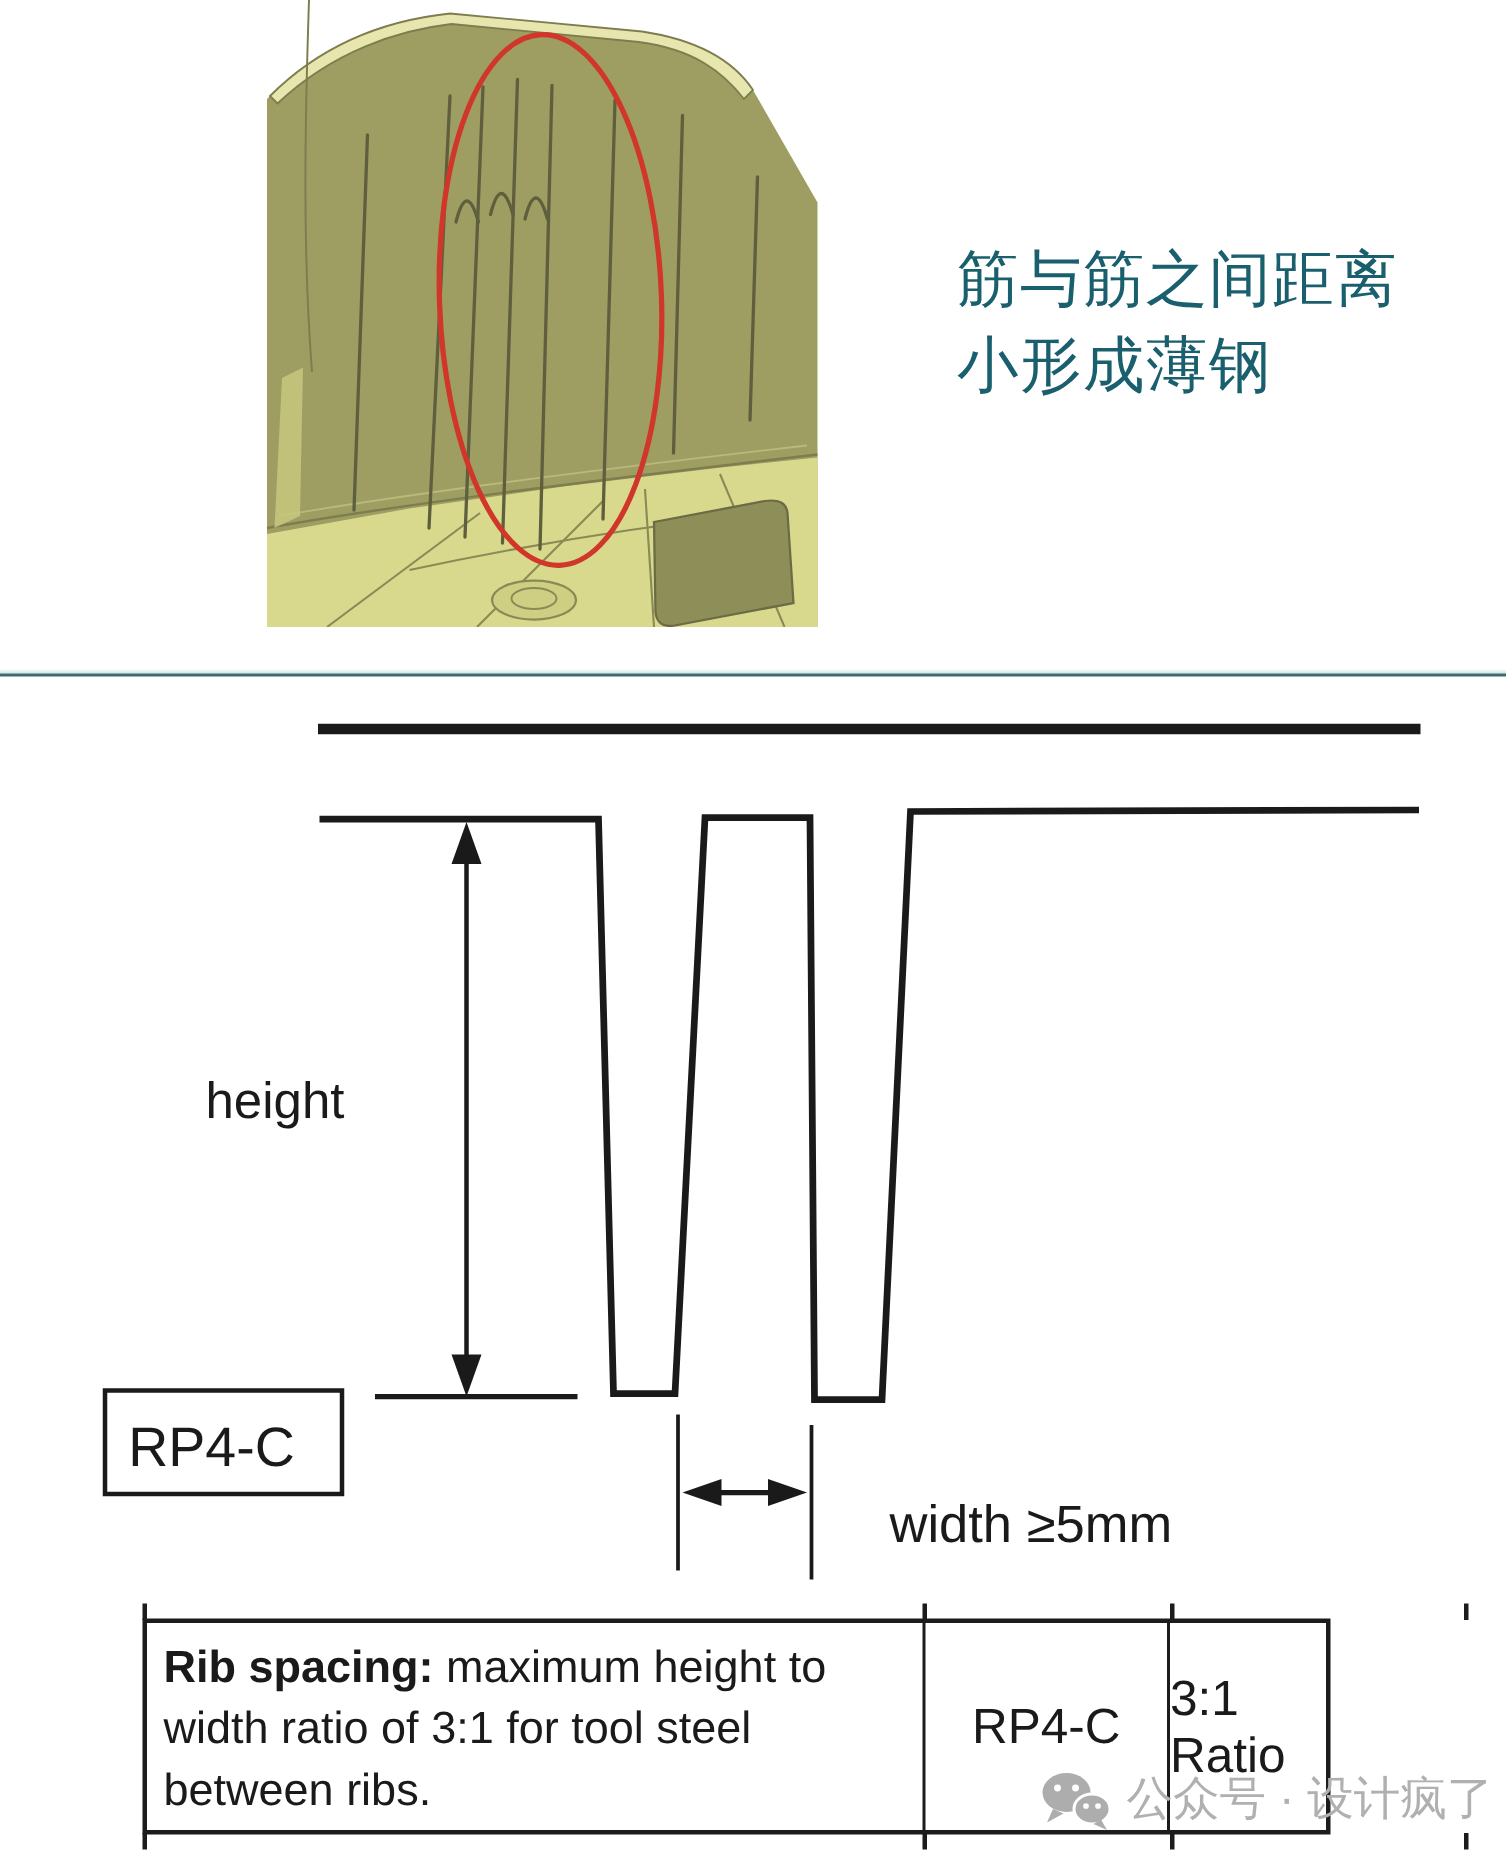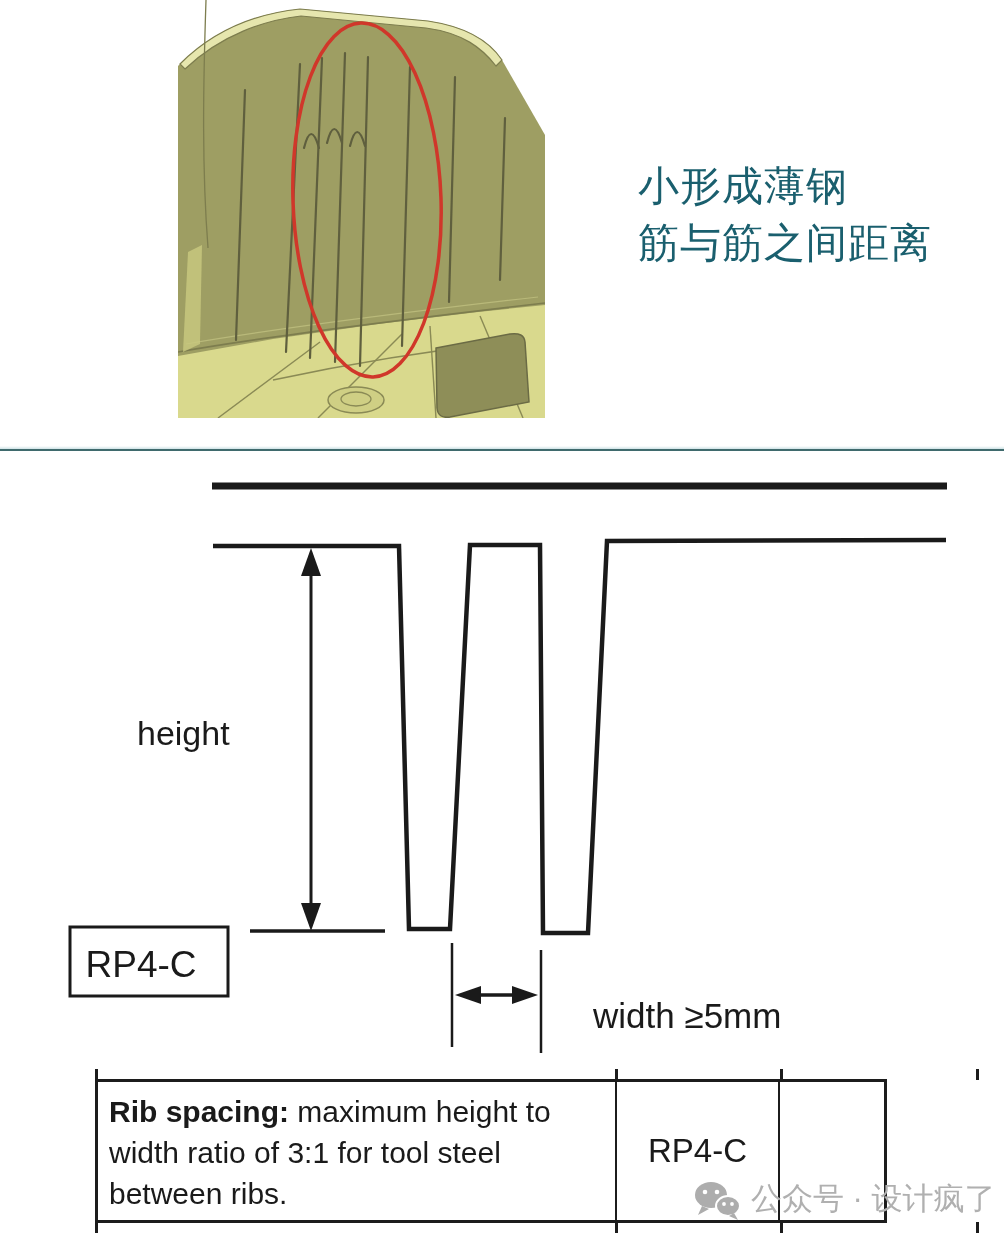--- a/index.html
+++ b/index.html
@@ -77,22 +77,22 @@
 
       <path d="M 126,148 Q 133,120 141,148"></path>
       <path d="M 149,143 Q 156,115 164,143"></path>
       <path d="M 172,146 Q 179,118 187,146"></path>
     </g>
 
     <ellipse cx="189" cy="200" rx="74" ry="177" fill="none" stroke="#d0372a" stroke-width="3.5" transform="rotate(-2 189 200)"></ellipse>
   </svg>
 
   <div class="abs caption">
+    <div>筋与筋之间距离</div>
     <div>小形成薄钢</div>
-    <div>筋与筋之间距离</div>
   </div>
 
   <div class="abs divider-glow"></div>
   <div class="abs divider"></div>
 
   <svg class="abs diagram-svg" width="1004" height="600" viewBox="0 0 1004 600">
 
     <line x1="212" y1="26" x2="947" y2="26" stroke="#1a1a1a" stroke-width="7"></line>
 
     <polyline points="213,86 399,86 409,469 450,469 470,85 540,85 543,473 588,473 607,81 946,80" fill="none" stroke="#1a1a1a" stroke-width="4.5" stroke-linejoin="miter"></polyline>
@@ -121,20 +121,23 @@
     <text x="593" y="568" font-size="35">width ≥5mm</text>
   </svg>
 
   <div class="abs spec-table">
     <div class="spec-col1">
       <span class="spec-term">Rib spacing:</span><span> maximum height to width ratio of 3:1 for tool steel between ribs.</span>
     </div>
     <div class="spec-col2">
       <span>RP4-C</span>
     </div>
+    <div class="spec-col3">
+      <span>3:1 Ratio</span>
+    </div>
   </div>
 
   <div class="abs tick" style="left:95px;top:1069px;"></div>
   <div class="abs tick" style="left:615px;top:1069px;"></div>
   <div class="abs tick" style="left:780px;top:1069px;"></div>
   <div class="abs tick" style="left:976px;top:1069px;"></div>
   <div class="abs tick" style="left:95px;top:1222px;"></div>
   <div class="abs tick" style="left:615px;top:1222px;"></div>
   <div class="abs tick" style="left:780px;top:1222px;"></div>
   <div class="abs tick" style="left:976px;top:1222px;"></div>

